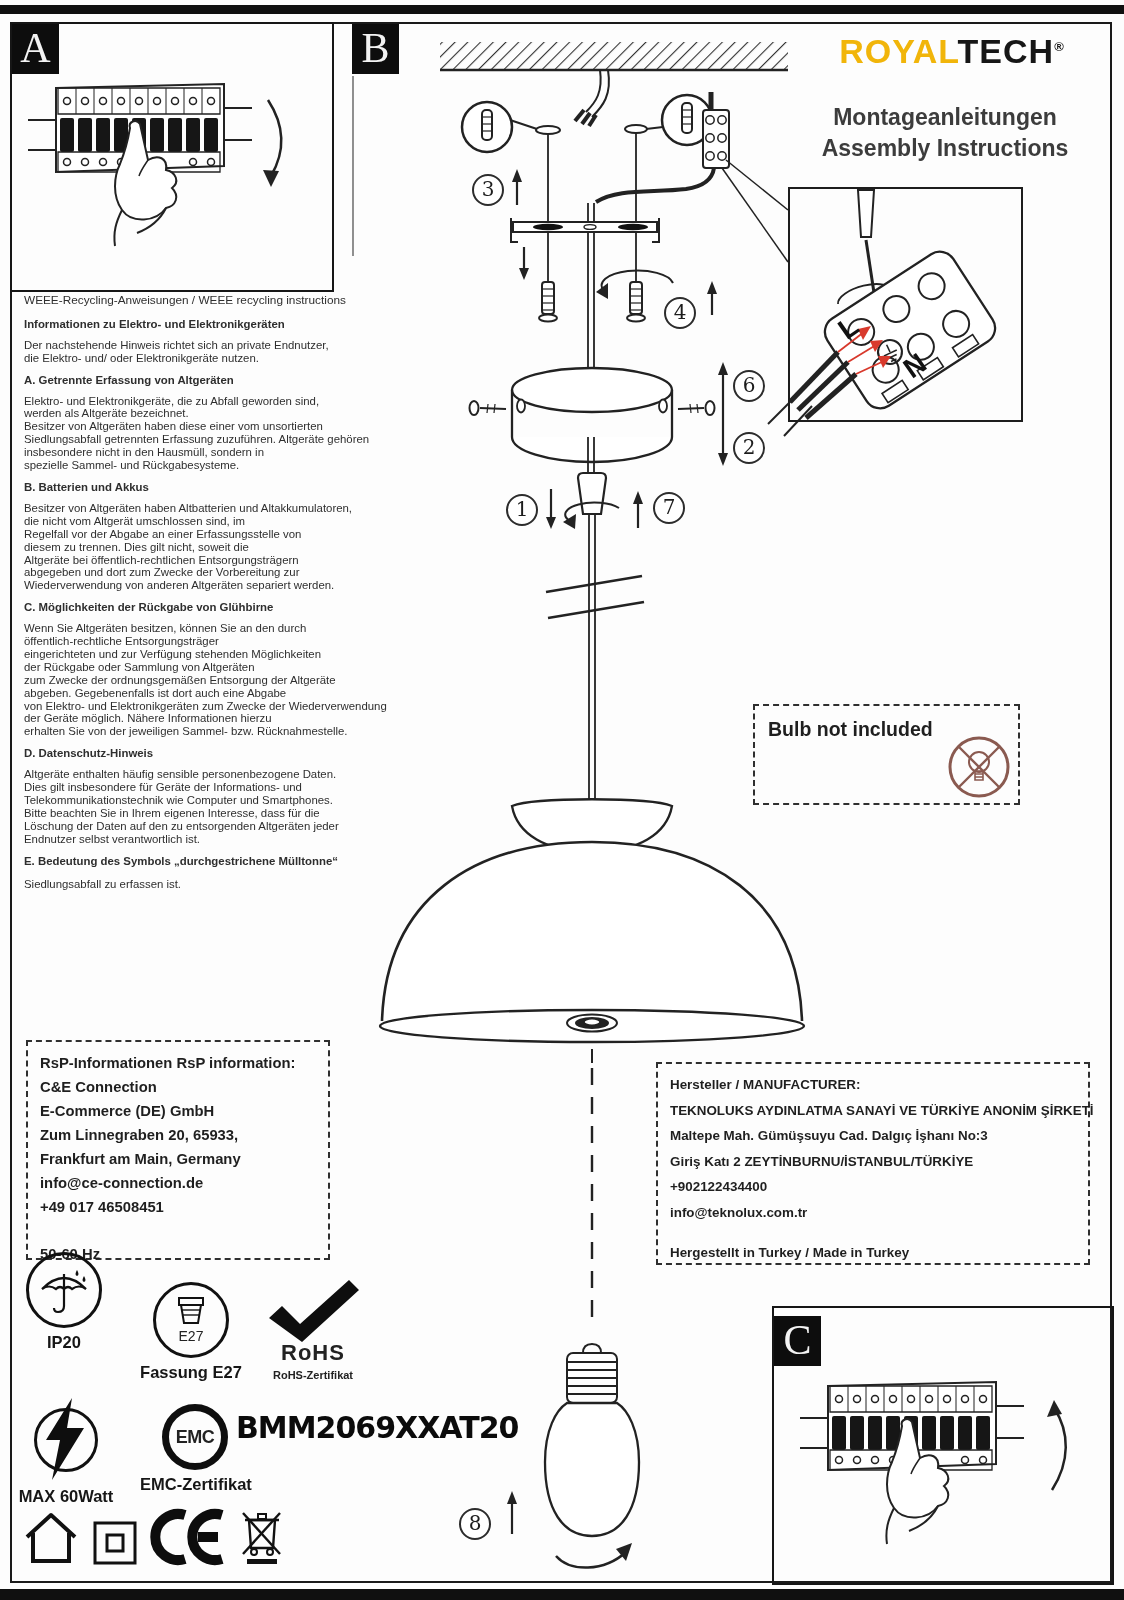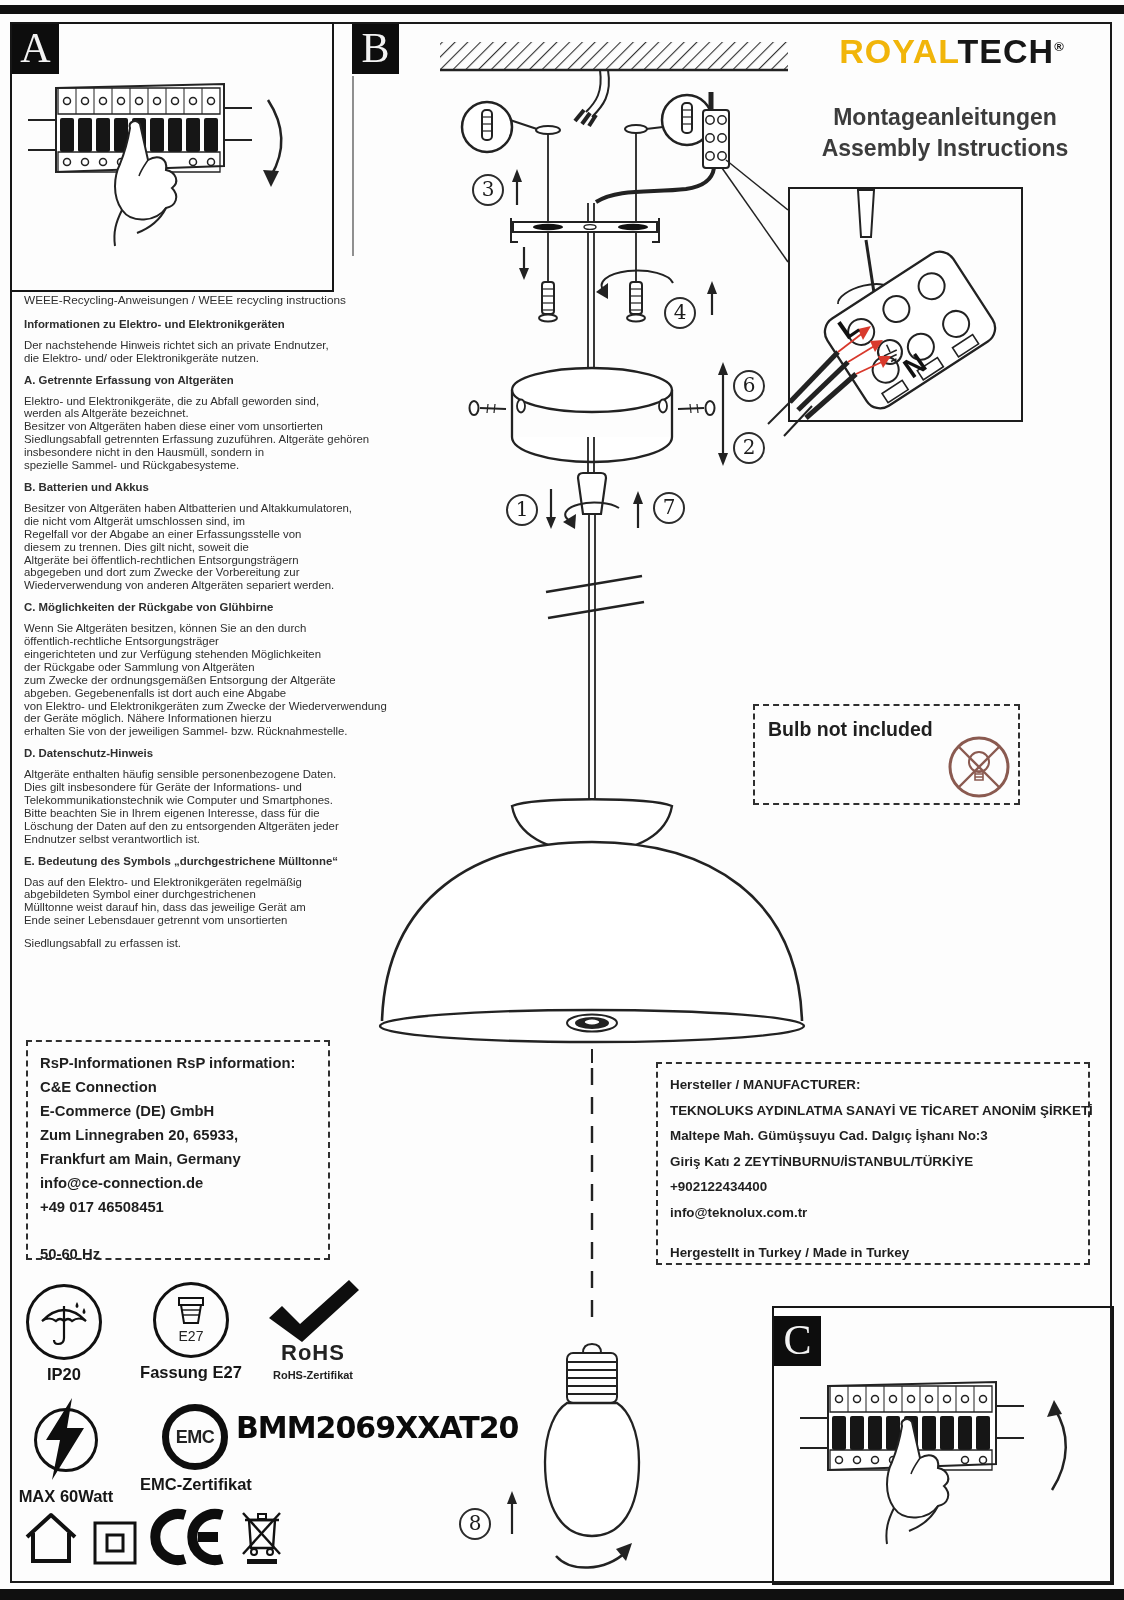--- a/index.html
+++ b/index.html
@@ -346,24 +346,20 @@
 der Geräte möglich. Nähere Informationen hierzu
 erhalten Sie von der jeweiligen Sammel- bzw. Rücknahmestelle.</p>
     <p class="sec-t">D. Datenschutz-Hinweis</p>
     <p class="sec-b">Altgeräte enthalten häufig sensible personenbezogene Daten.
 Dies gilt insbesondere für Geräte der Informations- und
 Telekommunikationstechnik wie Computer und Smartphones.
  Bitte beachten Sie in Ihrem eigenen Interesse, dass für die
 Löschung der Daten auf den zu entsorgenden Altgeräten jeder
 Endnutzer selbst verantwortlich ist.</p>
     <p class="sec-t">E. Bedeutung des Symbols „durchgestrichene Mülltonne“</p>
-    <p class="sec-b">Das auf den Elektro- und Elektronikgeräten regelmäßig
- abgebildeten Symbol einer durchgestrichenen
-Mülltonne weist darauf hin, dass das jeweilige Gerät am
-Ende seiner Lebensdauer getrennt vom unsortierten</p>
     <p class="sec-b ft">Siedlungsabfall zu erfassen ist.</p>
   </div>
 
   <span class="step" style="left:472px;top:174px;">3</span>
   <span class="step" style="left:664px;top:297px;">4</span>
   <span class="step" style="left:733px;top:370px;">6</span>
   <span class="step" style="left:733px;top:432px;">2</span>
   <span class="step" style="left:506px;top:494px;">1</span>
   <span class="step" style="left:653px;top:492px;">7</span>
   <span class="step" style="left:459px;top:1508px;">8</span>
@@ -389,29 +385,29 @@
     <span>E-Commerce (DE) GmbH</span>
     <span>Zum Linnegraben 20, 65933,</span>
     <span>Frankfurt am Main, Germany</span>
     <span>info@ce-connection.de</span>
     <span>+49 017 46508451</span>
     <span class="gap-top">50-60 Hz</span>
   </div>
 
   <div class="dash mfg-box">
     <span>Hersteller / MANUFACTURER:</span>
-    <span>TEKNOLUKS AYDINLATMA SANAYİ VE TİCARET ANONİM ŞİRKETİ</span>
+    <span>TEKNOLUKS AYDINLATMA SANAYİ VE TÜRKİYE ANONİM ŞİRKETİ</span>
     <span>Maltepe Mah. Gümüşsuyu Cad. Dalgıç İşhanı No:3</span>
     <span>Giriş Katı 2 ZEYTİNBURNU/İSTANBUL/TÜRKİYE</span>
     <span>+902122434400</span>
     <span>info@teknolux.com.tr</span>
     <span class="made">Hergestellt in Turkey / Made in Turkey</span>
   </div>
 
-  <div class="cert" style="left:22px;top:1284px;width:84px;">
+  <div class="cert" style="left:22px;top:1252px;width:84px;">
     <div class="ring" style="width:70px;height:70px;">
       <svg width="56" height="56" viewBox="0 0 56 56">
         <path d="M6,27 Q28,5 50,27 Q43,22 36,27 Q32,23 28,27 Q24,23 20,27 Q13,22 6,27 Z" fill="none" stroke="#111" stroke-width="2.2"></path>
         <path d="M28,12 V44 Q28,50 22,50 Q18,50 18,46" fill="none" stroke="#111" stroke-width="2.2"></path>
         <path d="M41,8 q3,5 0,6 q-3,-1 0,-6 Z" fill="#111"></path>
         <path d="M48,14 q3,5 0,6 q-3,-1 0,-6 Z" fill="#111"></path>
       </svg>
     </div>
     <div class="lbl">IP20</div>
   </div>

